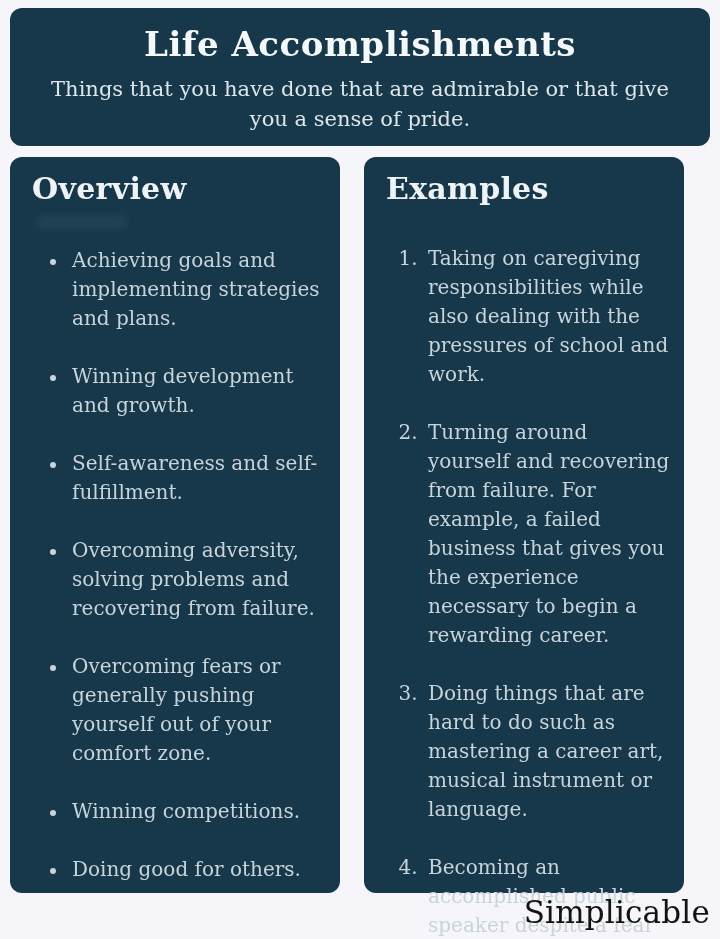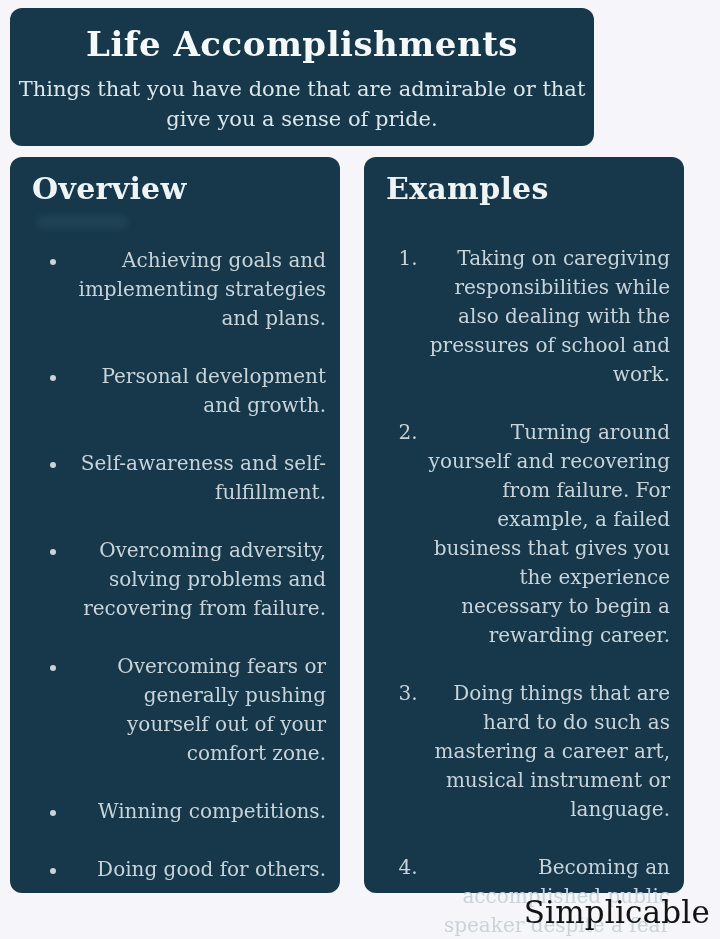--- a/index.html
+++ b/index.html
@@ -16,21 +16,21 @@
   }
   .card {
     background: #16384a;
     border-radius: 12px;
     position: absolute;
     box-sizing: border-box;
   }
   .header-card {
     left: 10px;
     top: 8px;
-    width: 584px;
+    width: 700px;
     height: 138px;
     text-align: center;
     color: #f5f8f9;
   }
   .header-title {
     margin: 0;
     padding-top: 16px;
     font-size: 34px;
     font-weight: bold;
     letter-spacing: 0.5px;
@@ -85,21 +85,20 @@
     padding: 0 0 0 38px;
     list-style: decimal outside;
   }
   .bullet-list li,
   .number-list li {
     font-size: 20px;
     line-height: 29px;
     color: #c9d4da;
     margin-bottom: 29px;
     padding-left: 4px;
-    text-align: right;
   }
   .bullet-list li::marker {
     color: #c9d4da;
     font-size: 18px;
   }
   .number-list li::marker {
     color: #c9d4da;
   }
   .brand-footer {
     position: absolute;
@@ -118,21 +117,21 @@
 <div class="card header-card">
   <h1 class="header-title">Life Accomplishments</h1>
   <p class="header-subtitle">Things that you have done that are admirable or that give you a sense of pride.</p>
 </div>
 
 <div class="card panel-left">
   <h2 class="panel-heading">Overview</h2>
   <div class="watermark-smudge"></div>
   <ul class="bullet-list">
     <li>Achieving goals and implementing strategies and plans.</li>
-    <li>Personal development and growth.</li>
+    <li>Winning development and growth.</li>
     <li>Self-awareness and self-fulfillment.</li>
     <li>Overcoming adversity, solving problems and recovering from failure.</li>
     <li>Overcoming fears or generally pushing yourself out of your comfort zone.</li>
     <li>Winning competitions.</li>
     <li>Doing good for others.</li>
   </ul>
 </div>
 
 <div class="card panel-right">
   <h2 class="panel-heading">Examples</h2>

